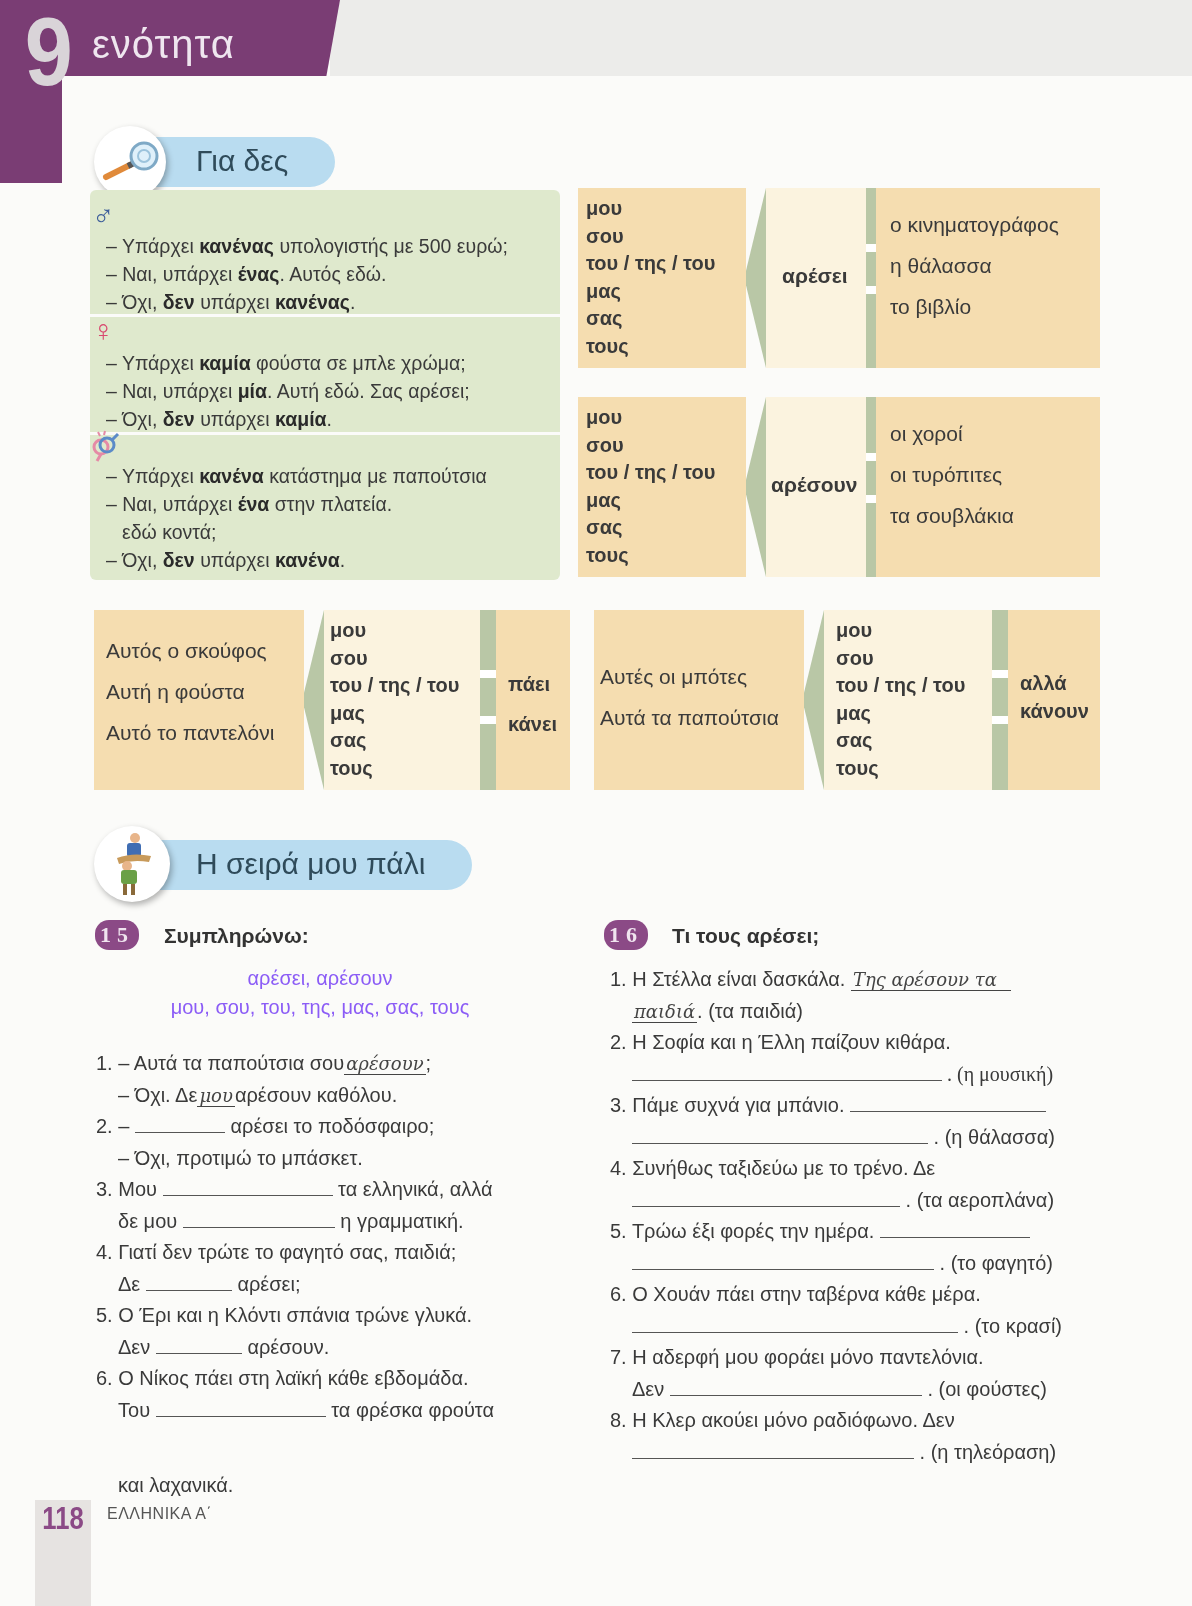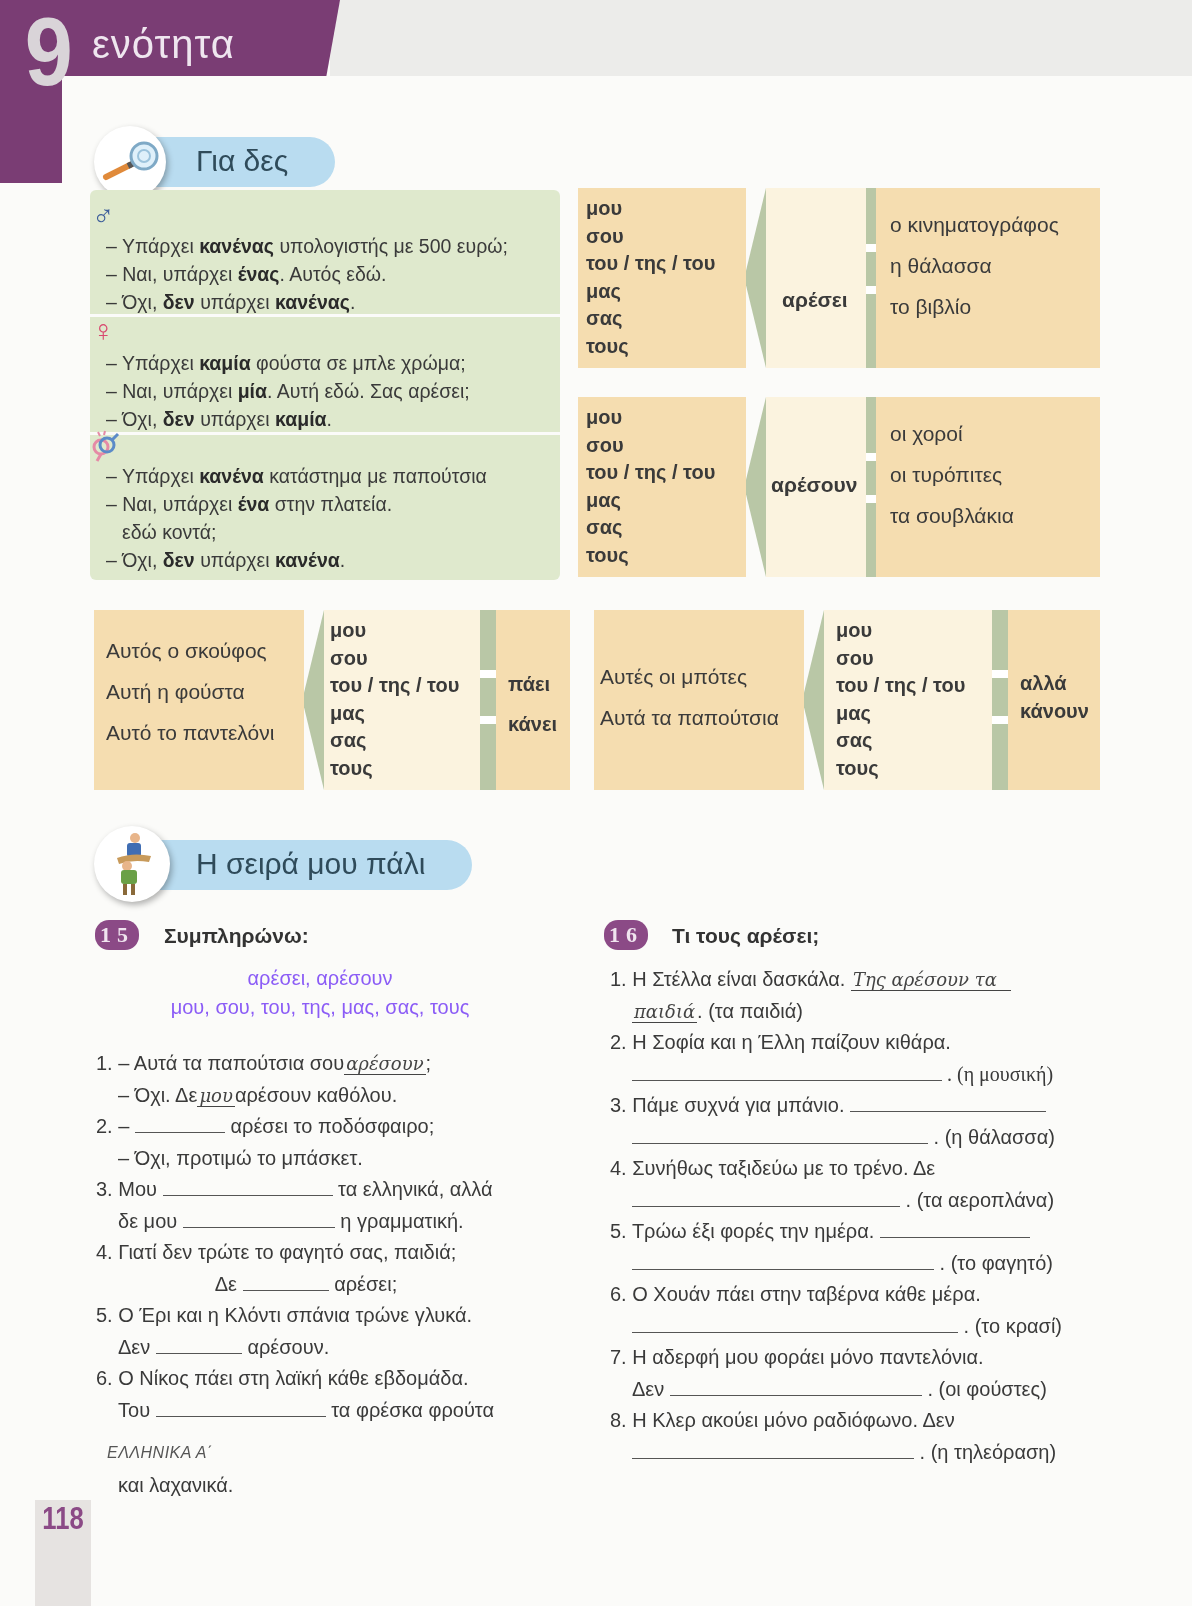--- a/index.html
+++ b/index.html
@@ -37,21 +37,21 @@
   
   .ex-badge { background: #8b4a86; color: #f0e4ef; font-weight: bold; font-size: 22px; padding: 0 5px; height: 30px; line-height: 30px; letter-spacing: 6px; font-family: "Liberation Serif", serif; border-radius: 14px; }
   .ex-title { font-size: 21px; font-weight: bold; color: #333; }
   .word-bank { font-size: 20px; color: #8b5cf6; text-align: center; line-height: 29px; }
   .exline { font-size: 20px; color: #3a3a3a; line-height: 31.5px; white-space: nowrap; }
   .blank { display: inline-block; border-bottom: 1px solid #555; height: 20px; vertical-align: baseline; }
   .hand { font-family: "DejaVu Serif", serif; font-style: italic; font-size: 18px; color: #444; border-bottom: 1px solid #444; padding: 0 2px; }
 
   .footer-strip { left: 35px; top: 1500px; width: 56px; height: 106px; background: #e6e3e1; }
   .page-num { left: 35px; top: 1500px; width: 56px; text-align: center; font-size: 32px; font-weight: bold; color: #8b4a86; font-family: "Liberation Sans", sans-serif; transform: scaleX(0.8); }
-  .book-name { left: 107px; top: 1444px; font-size: 16px; color: #555; letter-spacing: 0.5px; font-style: italic; }
+  .book-name { left: 107px; top: 1505px; font-size: 16px; color: #555; letter-spacing: 0.5px; }
 </style>
 </head>
 <body>
 
 <div class="abs header-grey"></div>
 <div class="abs header-band"></div>
 <div class="abs side-strip"></div>
 <div class="abs unit-num">9</div>
 <div class="abs unit-title">ενότητα</div>
 
@@ -110,21 +110,21 @@
   <div class="abs" style="left:288px;top:98px;width:10px;height:8px;background:#fff;"></div>
   <div class="abs tan" style="left:298px;top:0;width:224px;height:180px;"></div>
   <div class="abs" style="left:8px;top:7px;">
     <div class="pron">μου</div>
     <div class="pron">σου</div>
     <div class="pron">του / της / του</div>
     <div class="pron">μας</div>
     <div class="pron">σας</div>
     <div class="pron">τους</div>
   </div>
-  <div class="abs verb" style="left:204px;top:76px;margin-top:24px;">αρέσει</div>
+  <div class="abs verb" style="left:204px;top:76px;">αρέσει</div>
   <div class="abs" style="left:312px;top:16px;">
     <div class="noun">ο κινηματογράφος</div>
     <div class="noun">η θάλασσα</div>
     <div class="noun">το βιβλίο</div>
   </div>
 </div>
 
 <div class="abs" style="left:578px;top:397px;width:522px;height:180px;">
   <div class="abs tan" style="left:0;top:0;width:168px;height:180px;"></div>
   <div class="abs" style="left:168px;top:0;width:20px;height:180px;background:#b9c7a6;clip-path:polygon(100% 0,100% 100%,0 54%,0 46%);"></div>
@@ -227,21 +227,21 @@
   <div class="exline"><span>1.</span> <span>– Αυτά τα παπούτσια σου</span><span class="hand">αρέσουν</span>;</div>
   <div class="exline" style="padding-left:22px;"><span>– Όχι. Δε</span><span class="hand">μου</span><span>αρέσουν καθόλου.</span></div>
 
   <div class="exline"><span>2.</span> <span>–</span> <span class="blank" style="width:90px;"></span> <span>αρέσει το ποδόσφαιρο;</span></div>
   <div class="exline" style="padding-left:22px;"><span>– Όχι, προτιμώ το μπάσκετ.</span></div>
 
   <div class="exline"><span>3.</span> <span>Μου</span> <span class="blank" style="width:170px;"></span> <span>τα ελληνικά, αλλά</span></div>
   <div class="exline" style="padding-left:22px;"><span>δε μου</span> <span class="blank" style="width:152px;"></span> <span>η γραμματική.</span></div>
 
   <div class="exline"><span>4.</span> <span>Γιατί δεν τρώτε το φαγητό σας, παιδιά;</span></div>
-  <div class="exline" style="padding-left:22px;text-align:center;"><span>Δε</span> <span class="blank" style="width:86px;"></span> <span>αρέσει;</span></div>
+  <div class="exline" style="padding-left:22px;"><span>Δε</span> <span class="blank" style="width:86px;"></span> <span>αρέσει;</span></div>
 
   <div class="exline"><span>5.</span> <span>Ο Έρι και η Κλόντι σπάνια τρώνε γλυκά.</span></div>
   <div class="exline" style="padding-left:22px;"><span>Δεν</span> <span class="blank" style="width:86px;"></span> <span>αρέσουν.</span></div>
 
   <div class="exline"><span>6.</span> <span>Ο Νίκος πάει στη λαϊκή κάθε εβδομάδα.</span></div>
   <div class="exline" style="padding-left:22px;"><span>Του</span> <span class="blank" style="width:170px;"></span> <span>τα φρέσκα φρούτα</span></div>
   <div class="exline" style="padding-left:22px;margin-top:44px;"><span>και λαχανικά.</span></div>
 </div>
 
 <div class="abs ex-badge" style="left:604px;top:920px;">16</div>

